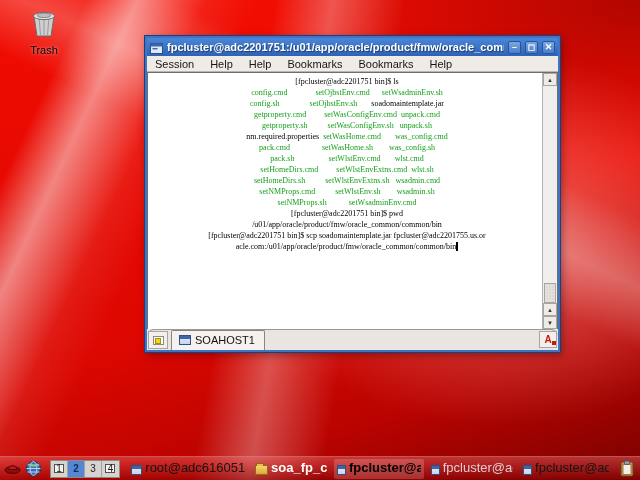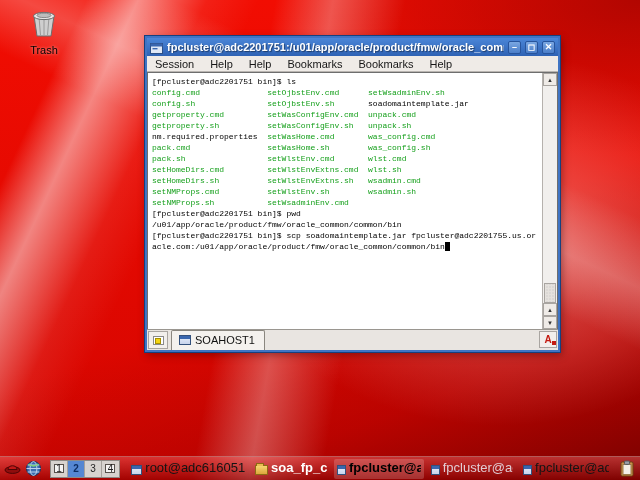--- a/index.html
+++ b/index.html
@@ -47,39 +47,39 @@
 
   .menubar {
     height:16px; flex:0 0 16px; background:#efebe7; border-bottom:1px solid #b9b5b1;
     display:flex; align-items:center; gap:0;
   }
   .menu-item { font-size:11px; color:#161616; padding:0 8px; }
 
   .terminal-wrap { flex:1; display:flex; border:1px solid #6e6e6e; border-bottom:none; background:#fff; min-height:0; }
   .term-text {
     flex:1; background:#fff; padding:3px 0 0 4px; overflow:hidden;
-    font-family:Liberation Mono, monospace; font-size:8px; line-height:11px;
-    white-space:pre; color:#000;
+    font-family:Liberation Serif, serif; font-size:8px; line-height:11px;
+    white-space:pre; color:#000;text-align:center;
   }
   .seg-g { color:#16a01c; }
   .seg-p { color:#000; }
   .seg-cur { background:#000; color:#000; }
 
   .scrollbar { flex:0 0 15px; background:#f1efed; border-left:1px solid #b5b1ad;
     display:flex; flex-direction:column; }
   .sb-btn { height:13px; flex:0 0 13px; background:#efebe7; border:1px solid #a9a5a1;
     display:flex; align-items:center; justify-content:center; font-size:6px; color:#333; }
   .sb-track { flex:1; }
   .sb-thumb { height:20px; flex:0 0 20px; margin:0 1px; background:#e5e1dd; border:1px solid #a9a5a1;
     background-image:radial-gradient(#bbb 20%, transparent 21%); background-size:3px 3px;
     background-position:center; }
 
   .tabbar {
     height:21px; flex:0 0 21px; background:#e9e5e1; border-top:1px solid #9a9690;
-    display:flex; align-items:flex-end; padding:0 1px;
+    display:flex; align-items:flex-end; padding:0 1px;border-radius:7px;
   }
   .newtab-btn { width:20px; height:18px; display:flex; align-items:center; justify-content:center;
     border:1px solid #a9a5a1; background:#f2efec; margin:0 3px 1px 0; }
   .newtab-glyph { width:11px; height:9px; border:1px solid #8a8a8a; background:#fff; position:relative; }
   .newtab-glyph::before { content:""; position:absolute; left:1px; top:1px; width:4px; height:4px; background:#f4d413; border:1px solid #a89000; }
   .tab { display:flex; align-items:center; gap:4px; font-size:11px; color:#111;
     padding:2px 9px 3px 7px; border:1px solid #8a867f; border-bottom:none;
     background:#dcd8d3; margin-right:1px; height:19px; border-radius:2px 2px 0 0; }
   .tab.active { background:#f4f1ee; height:20px; }
   .term-ico { width:12px; height:10px; border:1px solid #33507c; background:linear-gradient(#e8eefb,#c8d4ec); position:relative; display:inline-block; }

